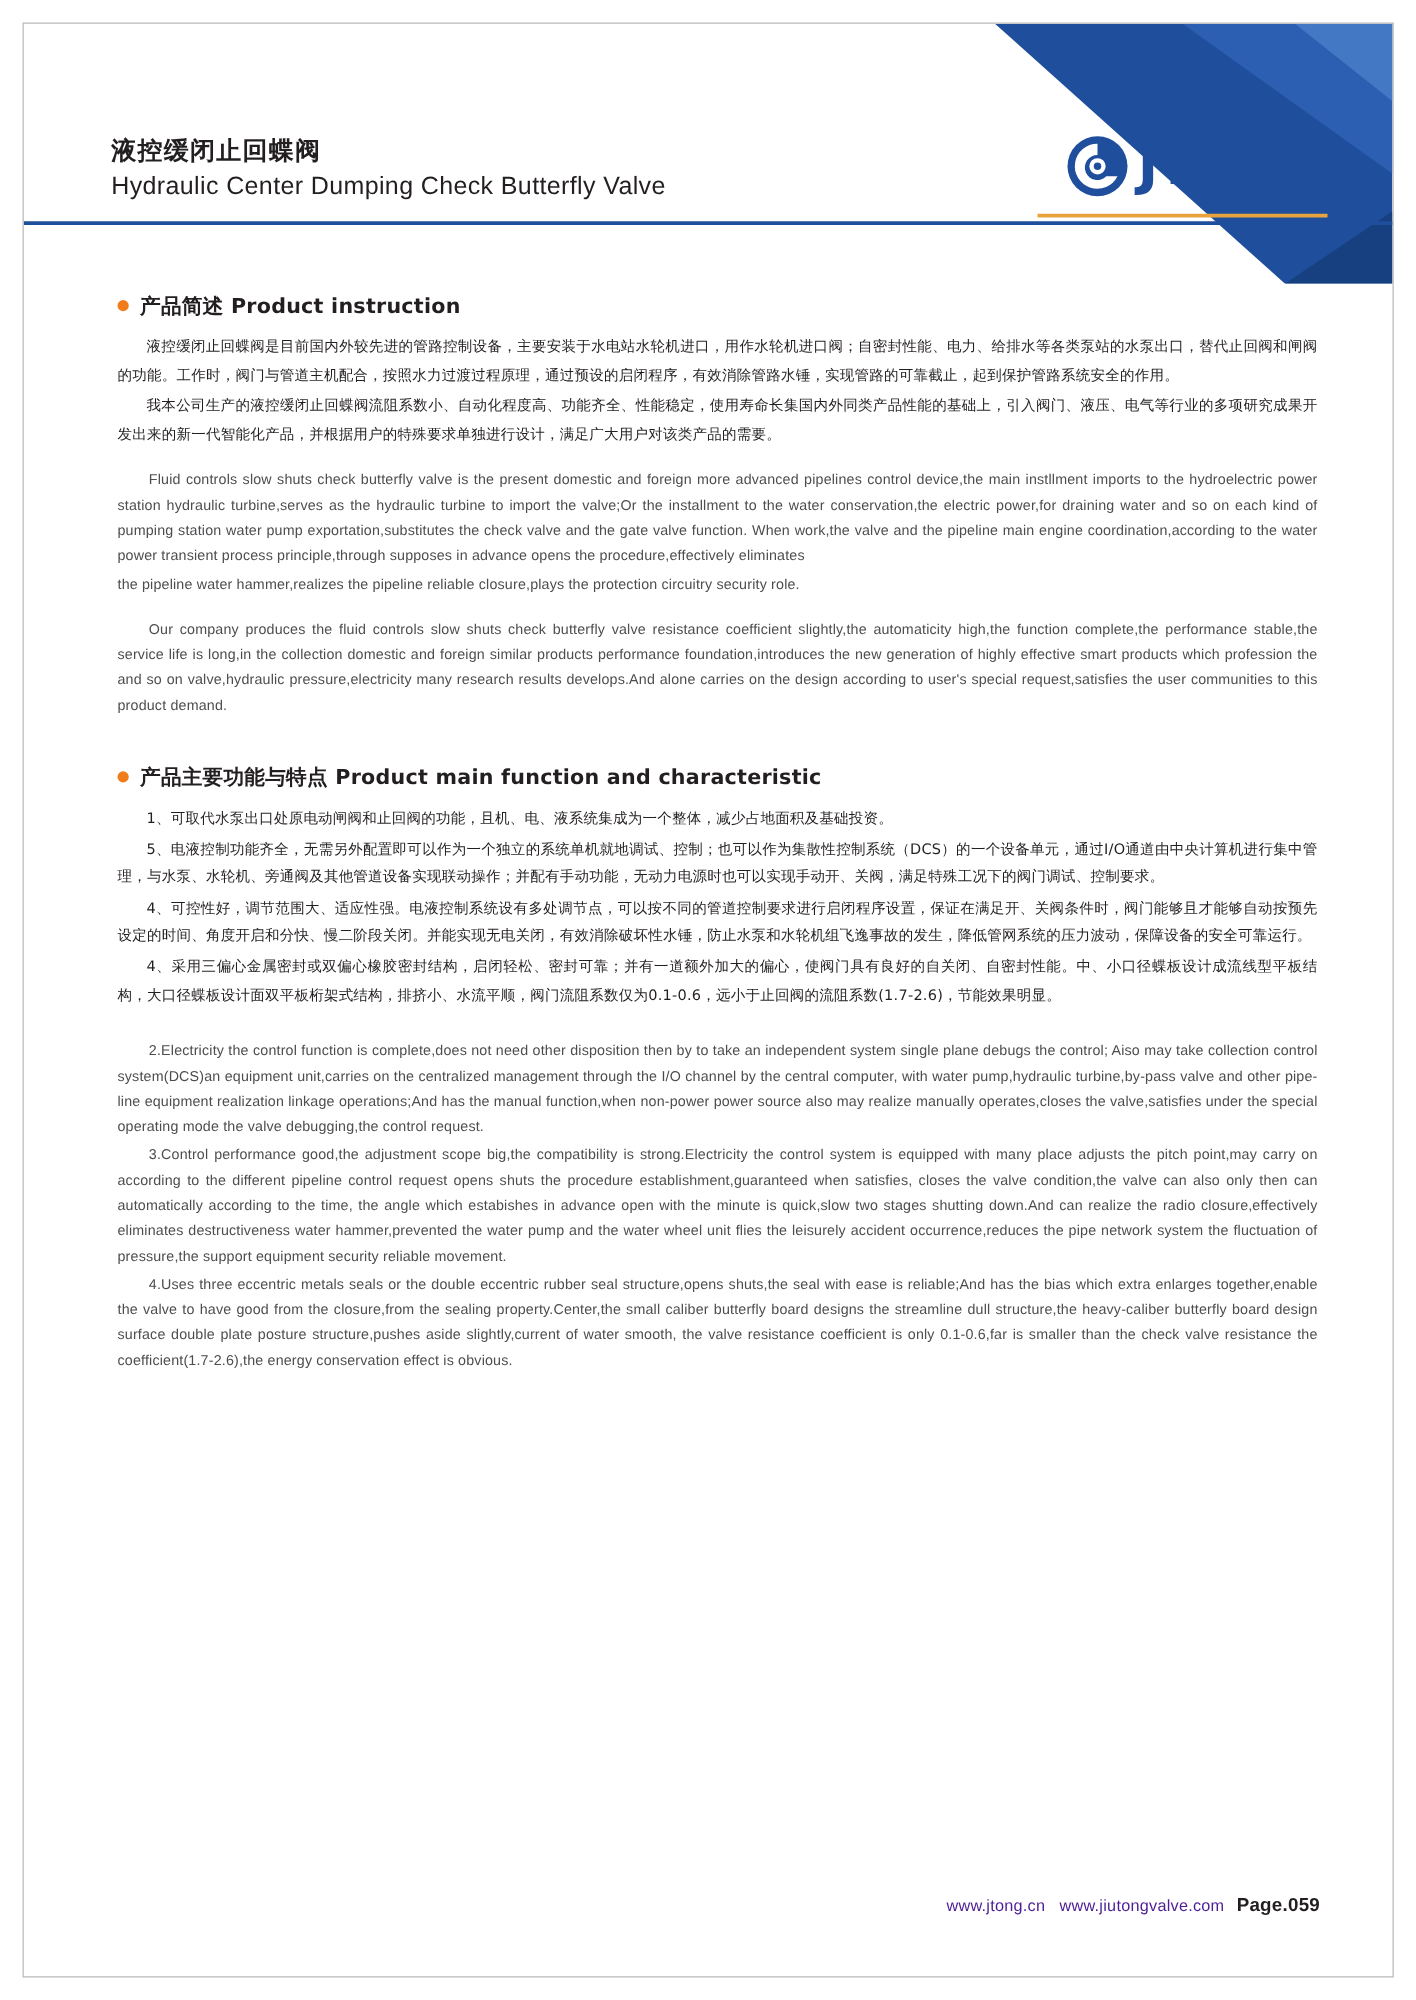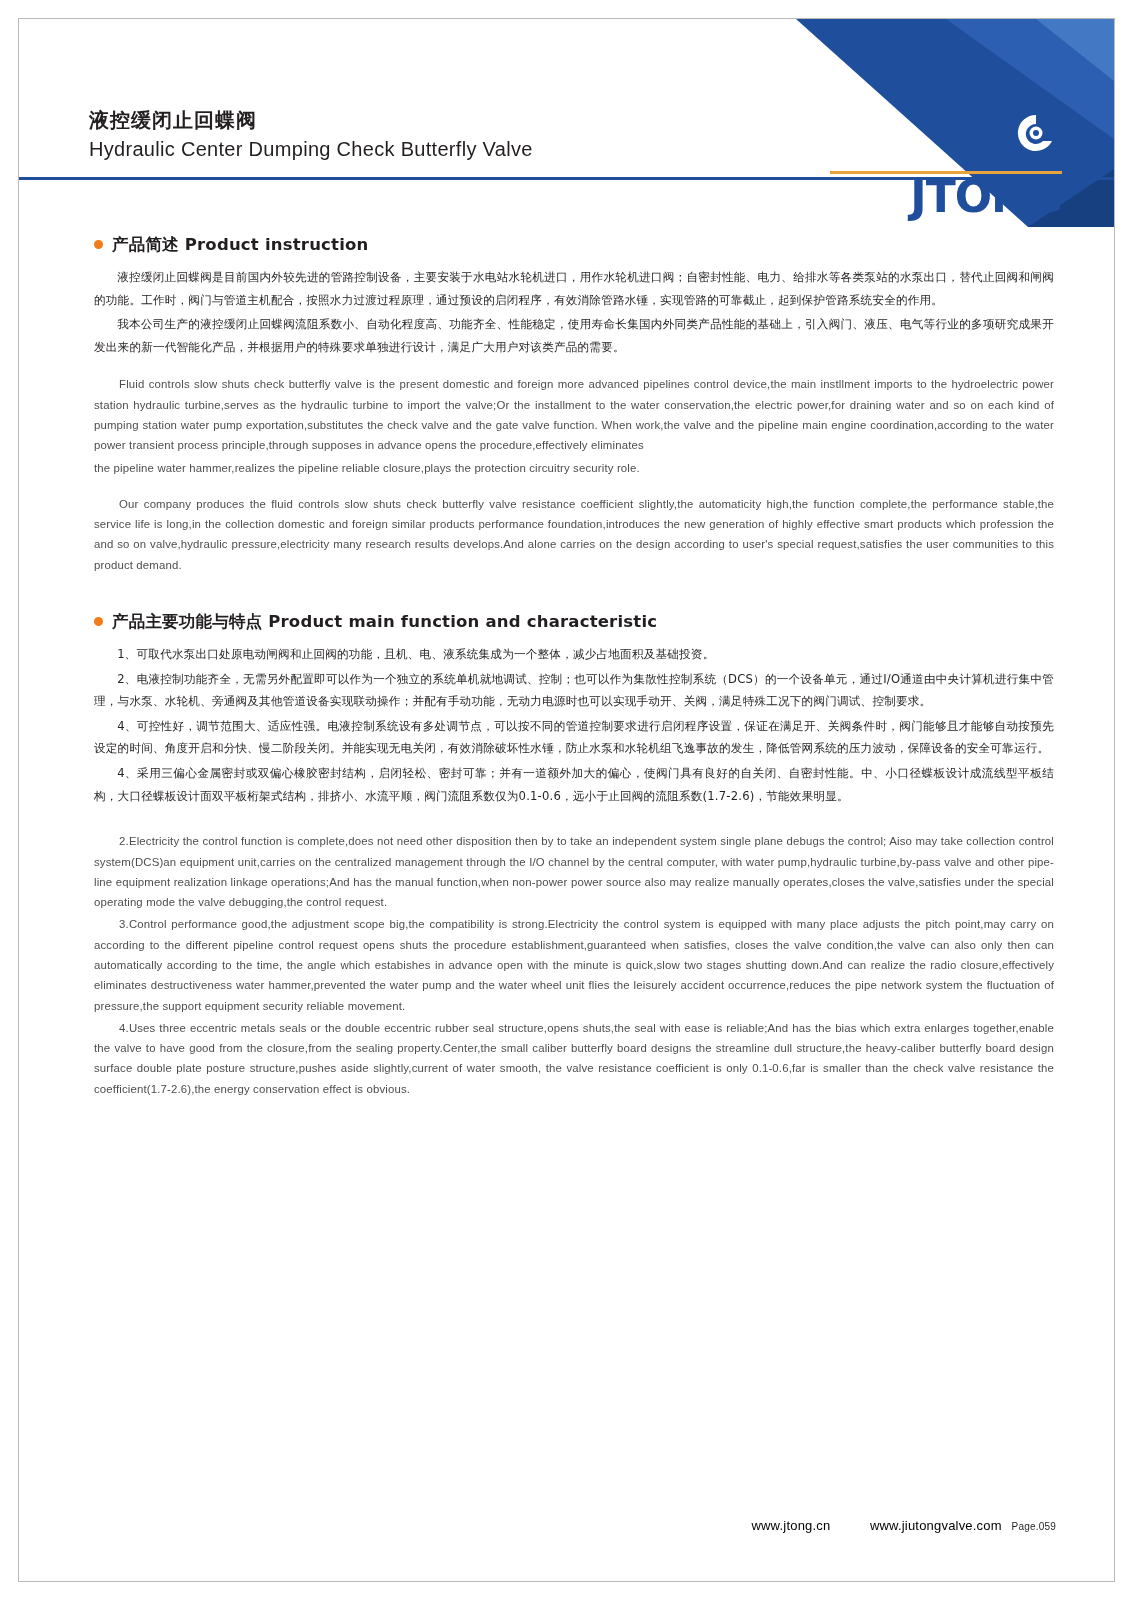--- a/index.html
+++ b/index.html
@@ -67,23 +67,22 @@
     width: 318px; height: 208px;
     overflow: hidden;
   }
   .corner svg { display:block; }
 
   .logo {
     position: absolute;
     right: 52px;
     top: 88px;
     display: flex;
-    align-items: flex-end;
-    gap: 16px;
-    flex-direction: column;
+    align-items: center;
+    gap: 6px;
   }
   .logo-mark { width: 52px; height: 52px; }
   .logo-text {
     font-family: "DejaVu Sans", sans-serif;
     font-size: 44px;
     font-weight: bold;
     color: #1f4e9c;
     letter-spacing: -1px;
     line-height: 1;
   }
@@ -150,25 +149,25 @@
 
   
   .footer {
     position: absolute;
     right: 58px;
     bottom: 48px;
     font-size: 13px;
     color: #1f4e9c;
     letter-spacing: 0.2px;
   }
-  .footer .url { color: #000000; margin-left: 28px; }
+  .footer .url { color: #4c1d95; }
   .footer .page-no {
     color: #231f20;
-    font-weight: normal;
-    font-size: 10px;
+    font-weight: bold;
+    font-size: 15px;
     margin-left: 6px;
   }
 </style>
 </head>
 <body>
 
 <div class="page">
 
   <div class="header">
 
@@ -217,21 +216,21 @@
     <p class="en indent">Fluid controls slow shuts check butterfly valve is the present domestic and foreign more advanced pipelines control device,the main instllment imports to the hydroelectric power station hydraulic turbine,serves as the hydraulic turbine to import the valve;Or the installment to the water conservation,the electric power,for draining water and so on each kind of pumping station water pump exportation,substitutes the check valve and the gate valve function. When work,the valve and the pipeline main engine coordination,according to the water power transient process principle,through supposes in advance opens the procedure,effectively eliminates</p>
     <p class="en">the pipeline water hammer,realizes the pipeline reliable closure,plays the protection circuitry security role.</p>
     <div class="gap-sm"></div>
     <p class="en indent">Our company produces the fluid controls slow shuts check butterfly valve resistance coefficient slightly,the automaticity high,the function complete,the performance stable,the service life is long,in the collection domestic and foreign similar products performance foundation,introduces the new generation of highly effective smart products which profession the and so on valve,hydraulic pressure,electricity many research results develops.And alone carries on the design according to user's special request,satisfies the user communities to this product demand.</p>
 
     <div class="gap-lg"></div>
 
     <h2 class="section">产品主要功能与特点 Product main function and characteristic</h2>
 
     <p class="cn">1、可取代水泵出口处原电动闸阀和止回阀的功能，且机、电、液系统集成为一个整体，减少占地面积及基础投资。</p>
-    <p class="cn">2、电液控制功能齐全，无需另外配置即可以作为一个独立的系统单机就地调试、控制；也可以作为集散性控制系统（DCS）的一个设备单元，通过I/O通道由中央计算机进行集中管理，与水泵、水轮机、旁通阀及其他管道设备实现联动操作；并配有手动功能，无动力电源时也可以实现手动开、关阀，满足特殊工况下的阀门调试、控制要求。</p>
+    <p class="cn">5、电液控制功能齐全，无需另外配置即可以作为一个独立的系统单机就地调试、控制；也可以作为集散性控制系统（DCS）的一个设备单元，通过I/O通道由中央计算机进行集中管理，与水泵、水轮机、旁通阀及其他管道设备实现联动操作；并配有手动功能，无动力电源时也可以实现手动开、关阀，满足特殊工况下的阀门调试、控制要求。</p>
     <p class="cn">4、可控性好，调节范围大、适应性强。电液控制系统设有多处调节点，可以按不同的管道控制要求进行启闭程序设置，保证在满足开、关阀条件时，阀门能够且才能够自动按预先设定的时间、角度开启和分快、慢二阶段关闭。并能实现无电关闭，有效消除破坏性水锤，防止水泵和水轮机组飞逸事故的发生，降低管网系统的压力波动，保障设备的安全可靠运行。</p>
     <p class="cn">4、采用三偏心金属密封或双偏心橡胶密封结构，启闭轻松、密封可靠；并有一道额外加大的偏心，使阀门具有良好的自关闭、自密封性能。中、小口径蝶板设计成流线型平板结构，大口径蝶板设计面双平板桁架式结构，排挤小、水流平顺，阀门流阻系数仅为0.1-0.6，远小于止回阀的流阻系数(1.7-2.6)，节能效果明显。</p>
 
     <div class="gap-md"></div>
 
     <p class="en indent">2.Electricity the control function is complete,does not need other disposition then by to take an independent system single plane debugs the control; Aiso may take collection control system(DCS)an equipment unit,carries on the centralized management through the I/O channel by the central computer, with water pump,hydraulic turbine,by-pass valve and other pipe-line equipment realization linkage operations;And has the manual function,when non-power power source also may realize manually operates,closes the valve,satisfies under the special operating mode the valve debugging,the control request.</p>
     <p class="en indent">3.Control performance good,the adjustment scope big,the compatibility is strong.Electricity the control system is equipped with many place adjusts the pitch point,may carry on according to the different pipeline control request opens shuts the procedure establishment,guaranteed when satisfies, closes the valve condition,the valve can also only then can automatically according to the time, the angle which estabishes in advance open with the minute is quick,slow two stages shutting down.And can realize the radio closure,effectively eliminates destructiveness water hammer,prevented the water pump and the water wheel unit flies the leisurely accident occurrence,reduces the pipe network system the fluctuation of pressure,the support equipment security reliable movement.</p>
     <p class="en indent">4.Uses three eccentric metals seals or the double eccentric rubber seal structure,opens shuts,the seal with ease is reliable;And has the bias which extra enlarges together,enable the valve to have good from the closure,from the sealing property.Center,the small caliber butterfly board designs the streamline dull structure,the heavy-caliber butterfly board design surface double plate posture structure,pushes aside slightly,current of water smooth, the valve resistance coefficient is only 0.1-0.6,far is smaller than the check valve resistance the coefficient(1.7-2.6),the energy conservation effect is obvious.</p>
 
   </div>

